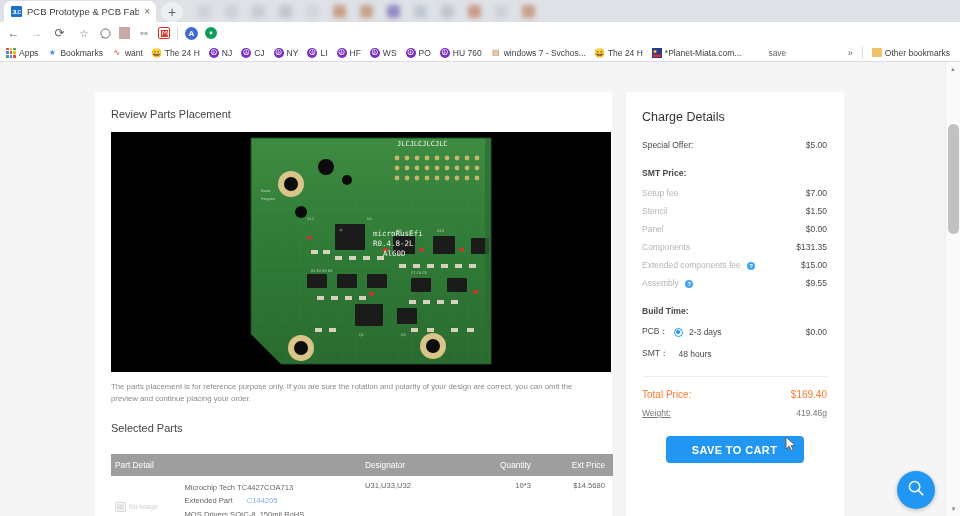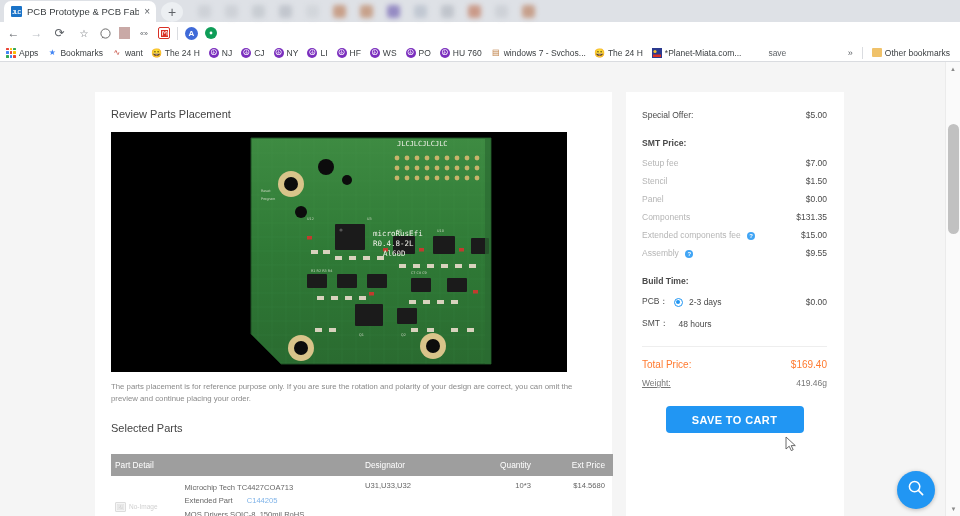--- a/index.html
+++ b/index.html
@@ -162,21 +162,21 @@
 
   
   .main-card {
     width: 517px;
     background: #ffffff;
     padding: 16px 18px 16px 16px;
     flex: 0 0 auto;
   }
   .card-title { font-size: 11px; color: #444; margin-bottom: 12px; }
   .pcb-frame {
-    width: 456px; height: 240px;
+    width: 500px; height: 240px;
     background: #000;
     position: relative;
     overflow: hidden;
   }
   .pcb-note {
     font-size: 7.8px; color: #8a8a8a; line-height: 1.55;
     margin-top: 9px; width: 490px;
   }
   .section-title { font-size: 11px; color: #444; margin: 17px 0 20px 0; }
 
@@ -619,20 +619,21 @@
               </td>
               <td class="cell-top">U31,U33,U32</td>
               <td class="cell-top" style="text-align:right;padding-right:8px">10*3</td>
               <td class="cell-top" style="text-align:right;padding-right:8px">$14.5680</td>
             </tr>
           </tbody>
         </table>
       </div>
 
       <div class="charge">
+        <h2>Charge Details</h2>
 
         <div class="row">
           <span class="lbl">Special Offer:</span>
           <span class="val">$5.00</span>
         </div>
 
         <div class="grp-title">SMT Price:</div>
 
         <div class="row">
           <span class="lbl muted">Setup fee</span>

